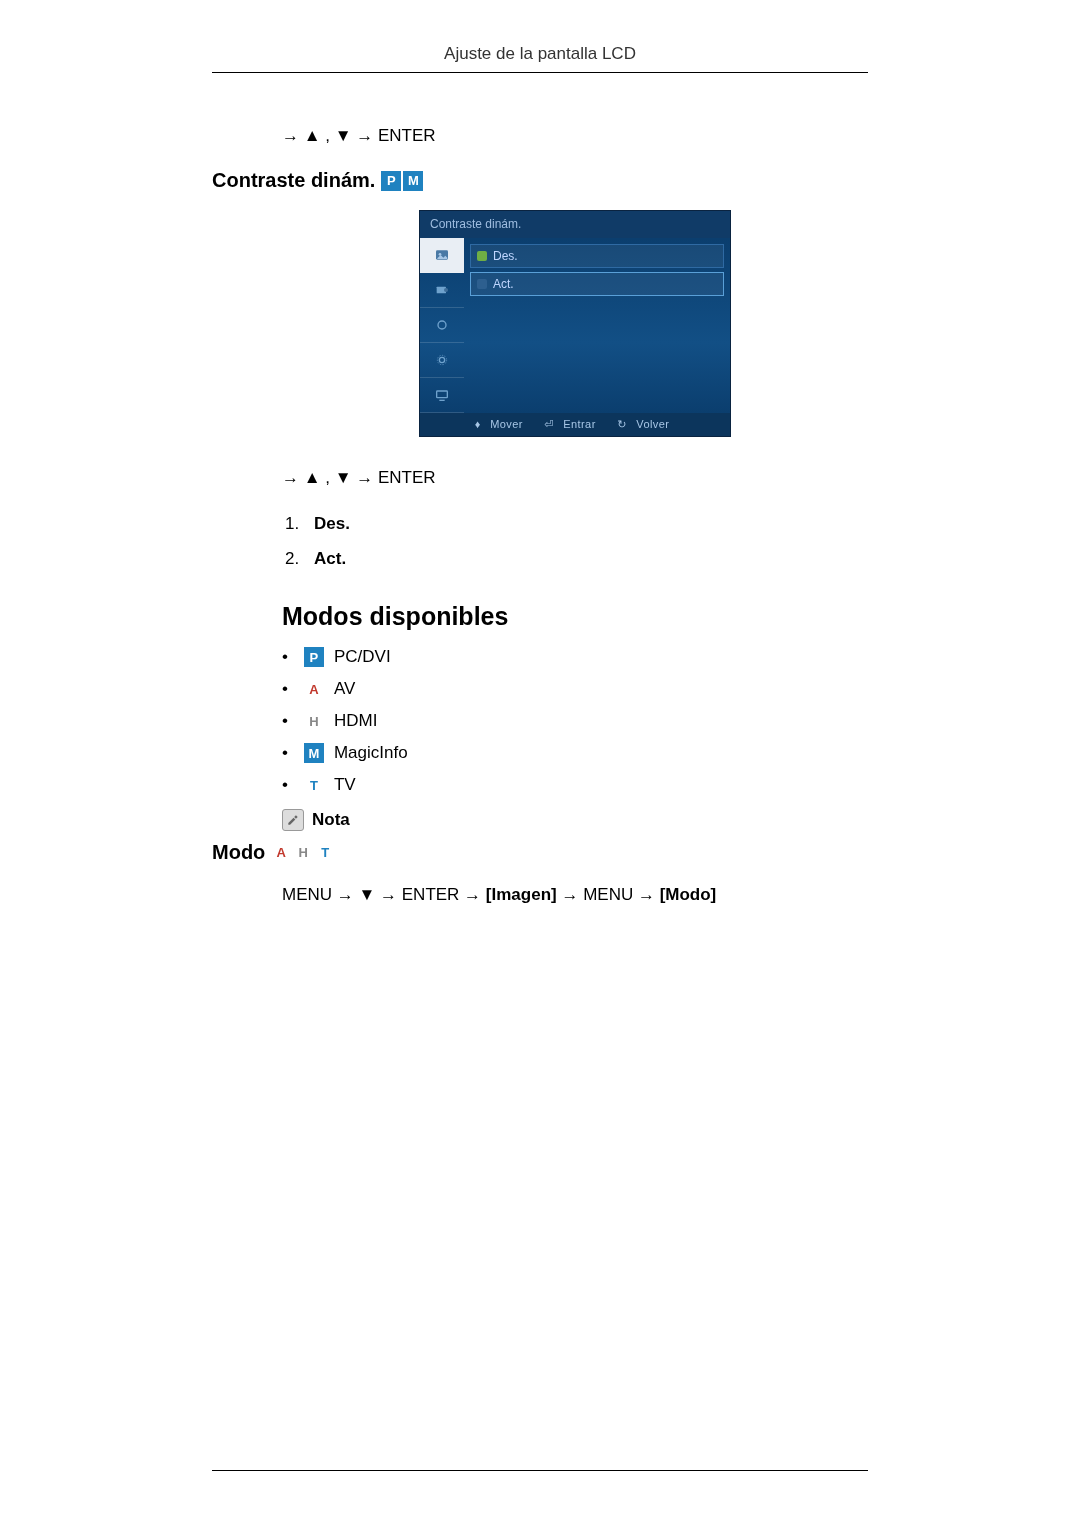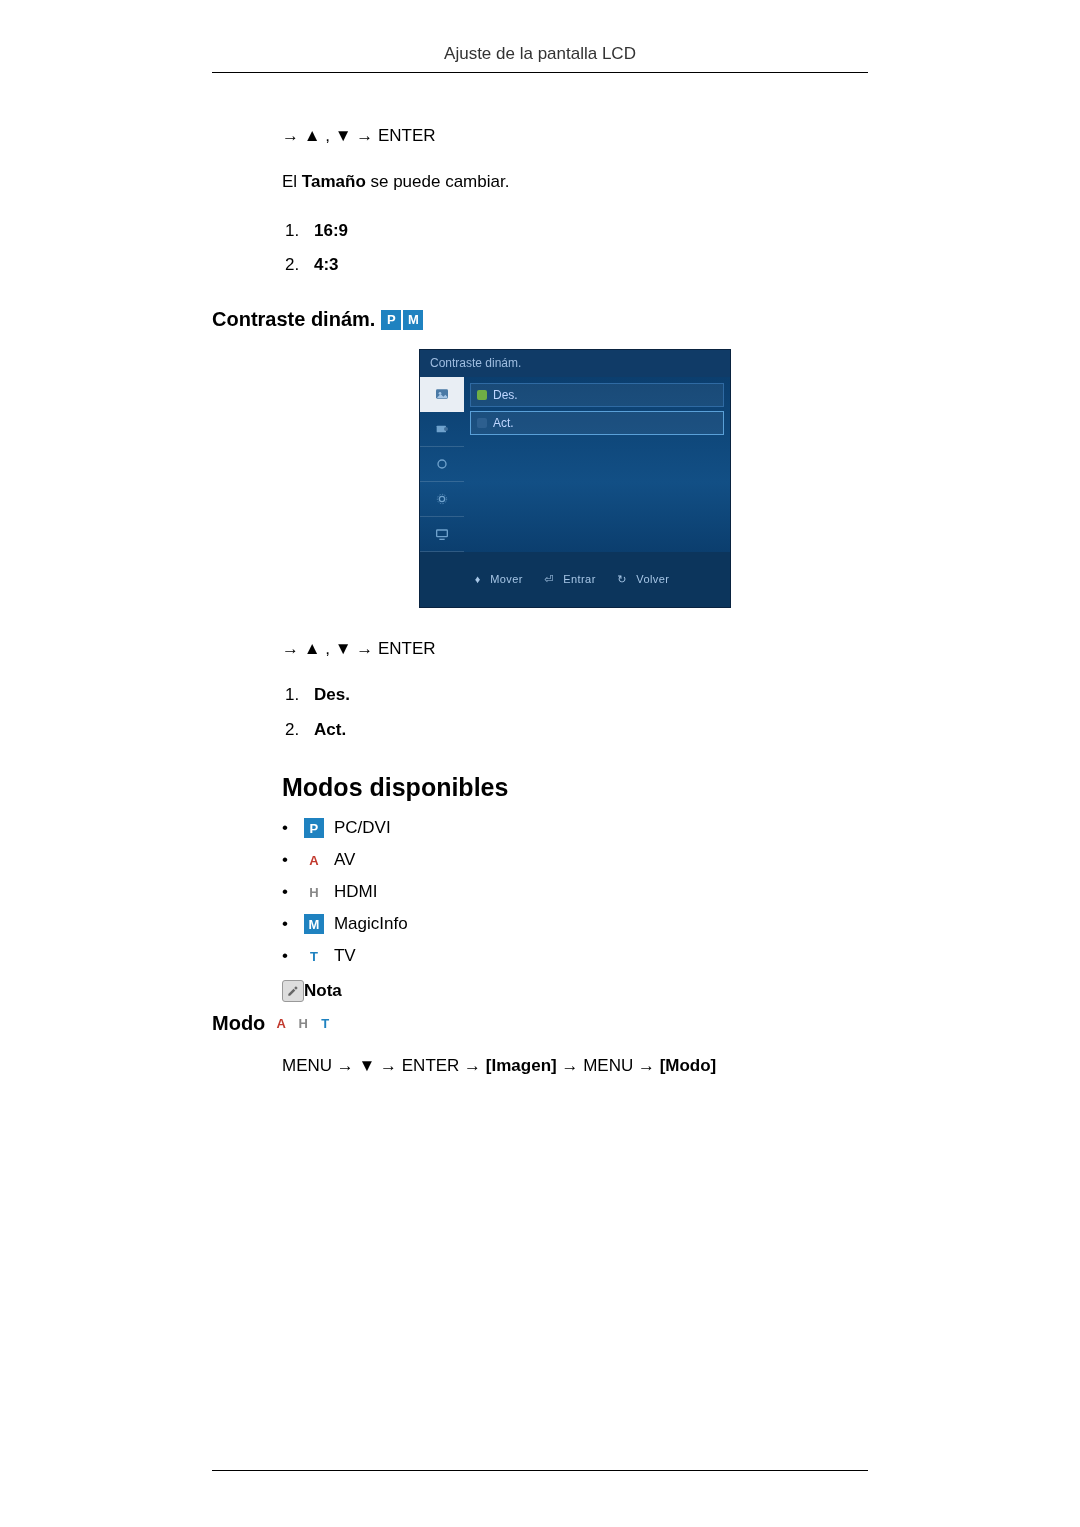--- a/index.html
+++ b/index.html
@@ -21,55 +21,48 @@
   .b-h{background:#fff;color:#888;}
   .b-t{background:#fff;color:#1f82c0;}
   .b-note{background:#ddd;border:1px solid #999;color:#666;border-radius:3px;}
   .pair{display:inline-flex;gap:2px;}
   ul.modes{list-style:none;margin:0 0 14px 70px;padding:0;}
   ul.modes li{display:flex;align-items:center;gap:10px;margin:12px 0;font-size:17px;}
   ul.modes li::before{content:"•";color:#000;margin-right:6px;}
   ul.notes{list-style:none;margin:10px 0 28px 70px;padding:0;}
   ul.notes li{display:flex;gap:10px;margin:12px 0;font-size:17px;}
   ul.notes li::before{content:"•";}
-  .note-row{display:flex;align-items:center;margin:10px 0 6px 70px;font-size:17px;text-align:right;}
+  .note-row{display:flex;align-items:center;gap:8px;margin:10px 0 6px 70px;font-size:17px;text-align:right;}
   
   .osd{width:310px;margin:8px auto 28px auto;font-size:12px;color:#bfd6ff;border:1px solid #0a2340;}
   .osd-title{background:#103b67;padding:4px 10px;color:#9fbde0;font-size:12px;}
   .osd-body{display:flex;background:linear-gradient(#0b3e6e,#124f85 60%,#0b3e6e);}
   .osd-side{width:44px;display:flex;flex-direction:column;}
   .osd-side .cell{height:34px;display:flex;align-items:center;justify-content:center;border-bottom:1px solid rgba(255,255,255,.15);}
   .osd-side .cell.sel{background:#e9eef4;}
   .osd-main{flex:1;padding:6px 6px 0 6px;}
   .osd-opt{display:flex;align-items:center;height:22px;border:1px solid #2f6aa3;margin-bottom:4px;background:rgba(255,255,255,.06);padding-left:6px;gap:6px;}
   .osd-opt .dot{width:10px;height:10px;border-radius:2px;background:#6fae45;display:inline-block;}
   .osd-opt.off .dot{background:#6fae45;}
   .osd-opt.on{border-color:#5aa0d8;}
   .osd-opt.on .dot{background:#2d5f8f;}
-  .osd-foot{background:#0c355c;color:#a7c6e6;font-size:11px;text-align:center;padding:19px 0;letter-spacing:.4px;}
+  .osd-foot{background:#0c355c;color:#a7c6e6;font-size:11px;text-align:center;padding:3px 0;letter-spacing:.4px;}
   .osd-foot span{margin:0 6px;}
   .tiny-ico{width:16px;height:16px;display:inline-block;}
   .ftr-line{position:absolute;left:120px;right:120px;bottom:60px;border-top:1px solid #000;}
   .b{font-weight:bold;}
 </style>
 </head>
 <body>
 
 <div class="page">
   <div class="hdr">Ajuste de la pantalla LCD</div>
 
   <div class="body-block">
     <p class="nav-line">→ ▲ , ▼ → ENTER</p>
-    <p class="para">
-      <span>El </span><span class="b">Tamaño</span><span> se puede cambiar.</span>
-    </p>
-    <ol class="num">
-      <li><span class="b">16:9</span></li>
-      <li><span class="b">4:3</span></li>
-    </ol>
   </div>
 
   <h3 class="sec">
     <span class="txt">Contraste dinám.</span>
     <span class="pair">
       <span class="badge b-p">P</span>
         <span class="badge b-m">M</span>
     </span>
   </h3>
 

